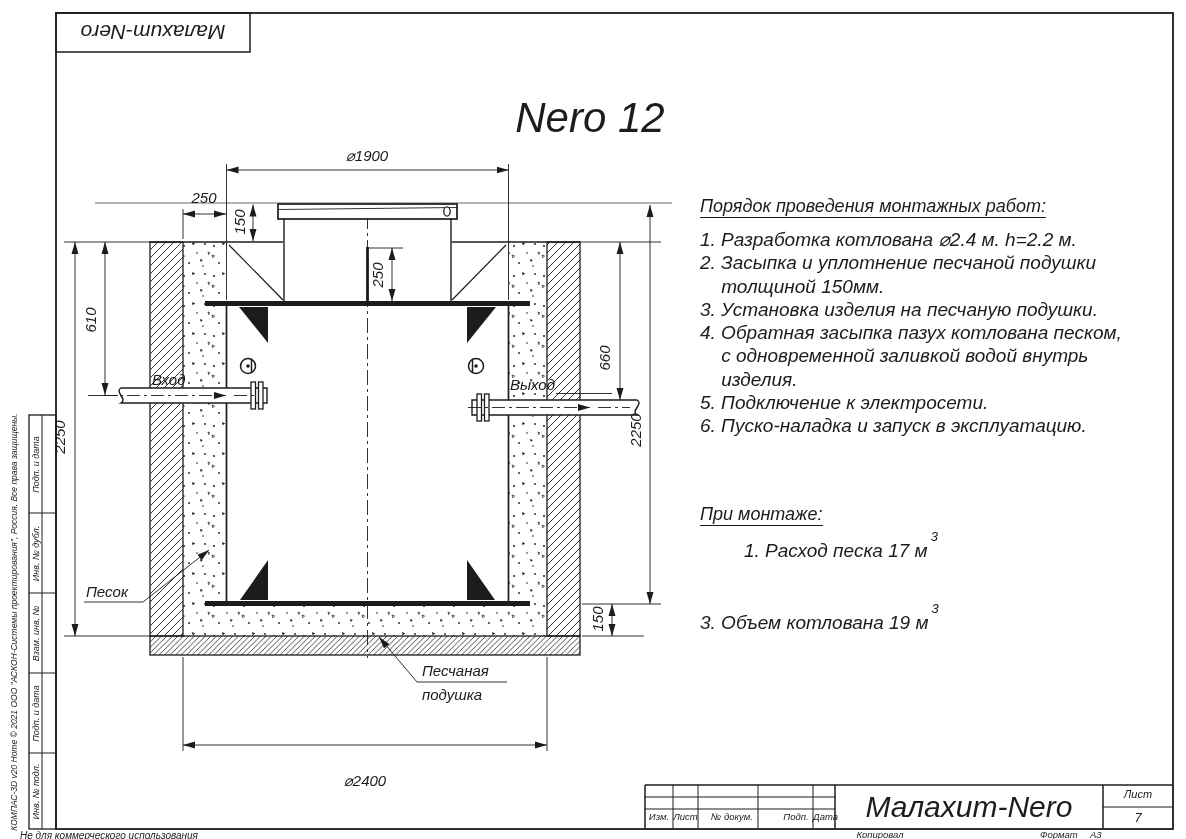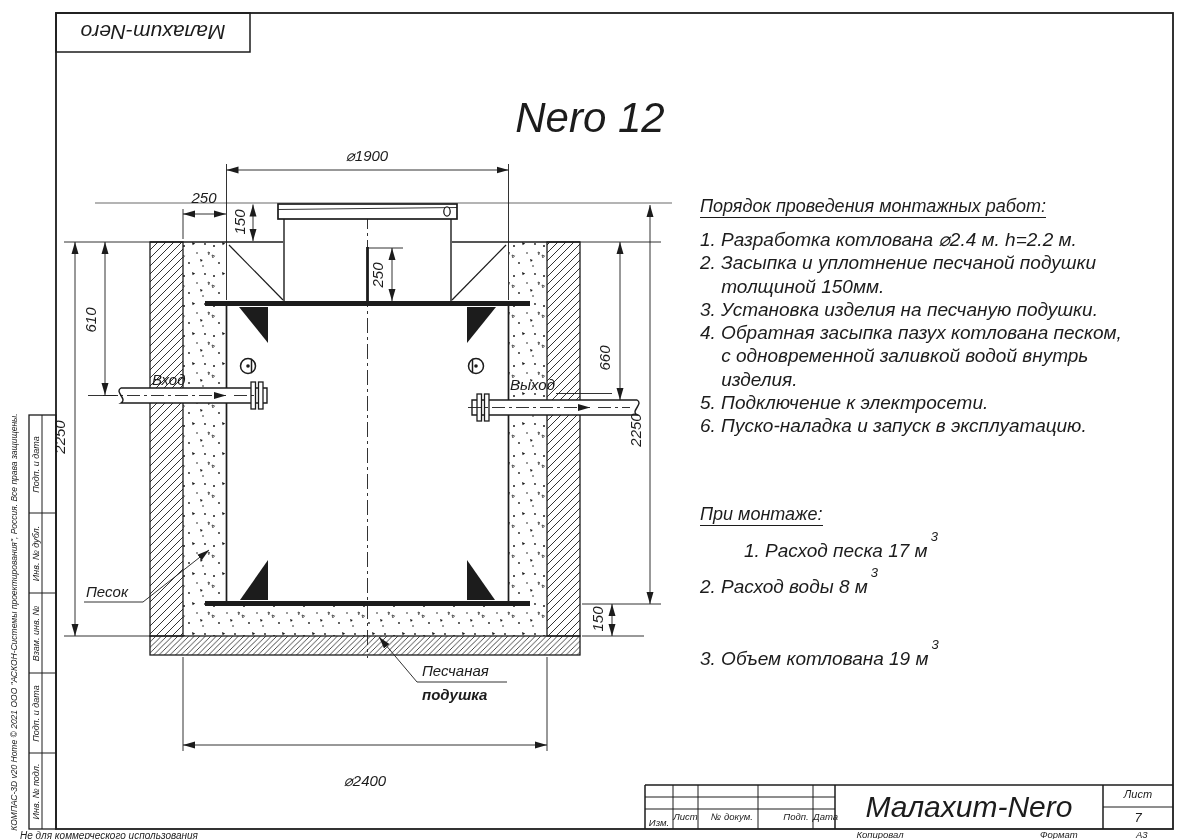--- a/index.html
+++ b/index.html
@@ -197,55 +197,52 @@
     изделия.</span>
 <span>5. Подключение к электросети.</span>
 <span>6. Пуско-наладка и запуск в эксплуатацию.</span></div>
 
 <div class="t" style="left:700px;top:504px;">
   <span class="head">При монтаже:</span>
 </div>
 <div class="t mitem" style="left:700px;top:538px;margin-left:44px;">
   <span>1. Расход песка 17 м</span><sup>3</sup>
 </div>
-<div class="t mitem" style="left:700px;top:574px;">
-  <span>2. Расход воды 8 м</span><sup>3</sup>
-</div>
-<div class="t mitem" style="left:700px;top:646px;text-align:center;">
+<div class="t mitem" style="left:700px;top:610px;text-align:center;">
   <span>3. Объем котлована 19 м</span><sup>3</sup>
 </div>
 
 <div class="t dim" style="left:327px;top:148px;">⌀1900</div>
 <div class="t dim" style="left:164px;top:190px;">250</div>
 <div class="t dim rot" style="left:200px;top:214px;">150</div>
 <div class="t dim rot" style="left:338px;top:267px;">250</div>
 <div class="t dim rot" style="left:51px;top:312px;">610</div>
 <div class="t dim rot" style="left:20px;top:429px;">2250</div>
 <div class="t dim rot" style="left:565px;top:350px;">660</div>
 <div class="t dim rot" style="left:596px;top:422px;">2250</div>
 <div class="t dim rot" style="left:558px;top:611px;">150</div>
 <div class="t dim" style="left:325px;top:727px;margin-top:46px;">⌀2400</div>
 
 <div class="t lbl" style="left:152px;top:371px;">Вход</div>
 <div class="t lbl" style="left:510px;top:376px;">Выход</div>
 <div class="t lbl" style="left:86px;top:583px;">Песок</div>
 <div class="t lbl" style="left:422px;top:662px;">Песчаная</div>
-<div class="t lbl" style="left:422px;top:686px;font-weight:bold;">подушка</div>
-
-<div class="t tbcol" style="left:645px;width:28px;margin-top:6px;">Изм.</div>
+<div class="t lbl" style="left:422px;top:686px;">подушка</div>
+
+<div class="t tbcol" style="left:645px;width:28px;">Изм.</div>
 <div class="t tbcol" style="left:673px;width:25px;">Лист</div>
 <div class="t tbcol" style="left:698px;width:68px;">№ докум.</div>
 <div class="t tbcol" style="left:758px;width:76px;">Подп.</div>
 <div class="t tbcol" style="left:813px;width:22px;">Дата</div>
 <div class="t company">Малахит-Nero</div>
 <div class="t ctr" style="left:1103px;top:788px;width:70px;font-size:11px;">Лист</div>
 <div class="t ctr" style="left:1103px;top:810px;width:70px;font-size:13px;">7</div>
 <div class="t small ctr" style="left:830px;top:829px;width:100px;">Копировал</div>
 <div class="t small" style="left:1040px;top:829px;">Формат</div>
-<div class="t small" style="left:1136px;top:829px;">А3</div>
+<div class="t small" style="left:1090px;top:829px;">А3</div>
 
 <div class="t stamp" style="left:-9px;top:458px;">Подп. и дата</div>
 <div class="t stamp" style="left:-9px;top:547px;">Инв. № дубл.</div>
 <div class="t stamp" style="left:-9px;top:627px;">Взам. инв. №</div>
 <div class="t stamp" style="left:-9px;top:707px;">Подп. и дата</div>
 <div class="t stamp" style="left:-9px;top:785px;">Инв. № подл.</div>
 <div class="t copyright" style="left:-196px;top:616px;">КОМПАС-3D v20 Home © 2021 ООО "АСКОН-Системы проектирования", Россия. Все права защищены.</div>
 <div class="t" style="left:20px;top:830px;font-size:10px;">Не для коммерческого использования</div>
 
 </div>

